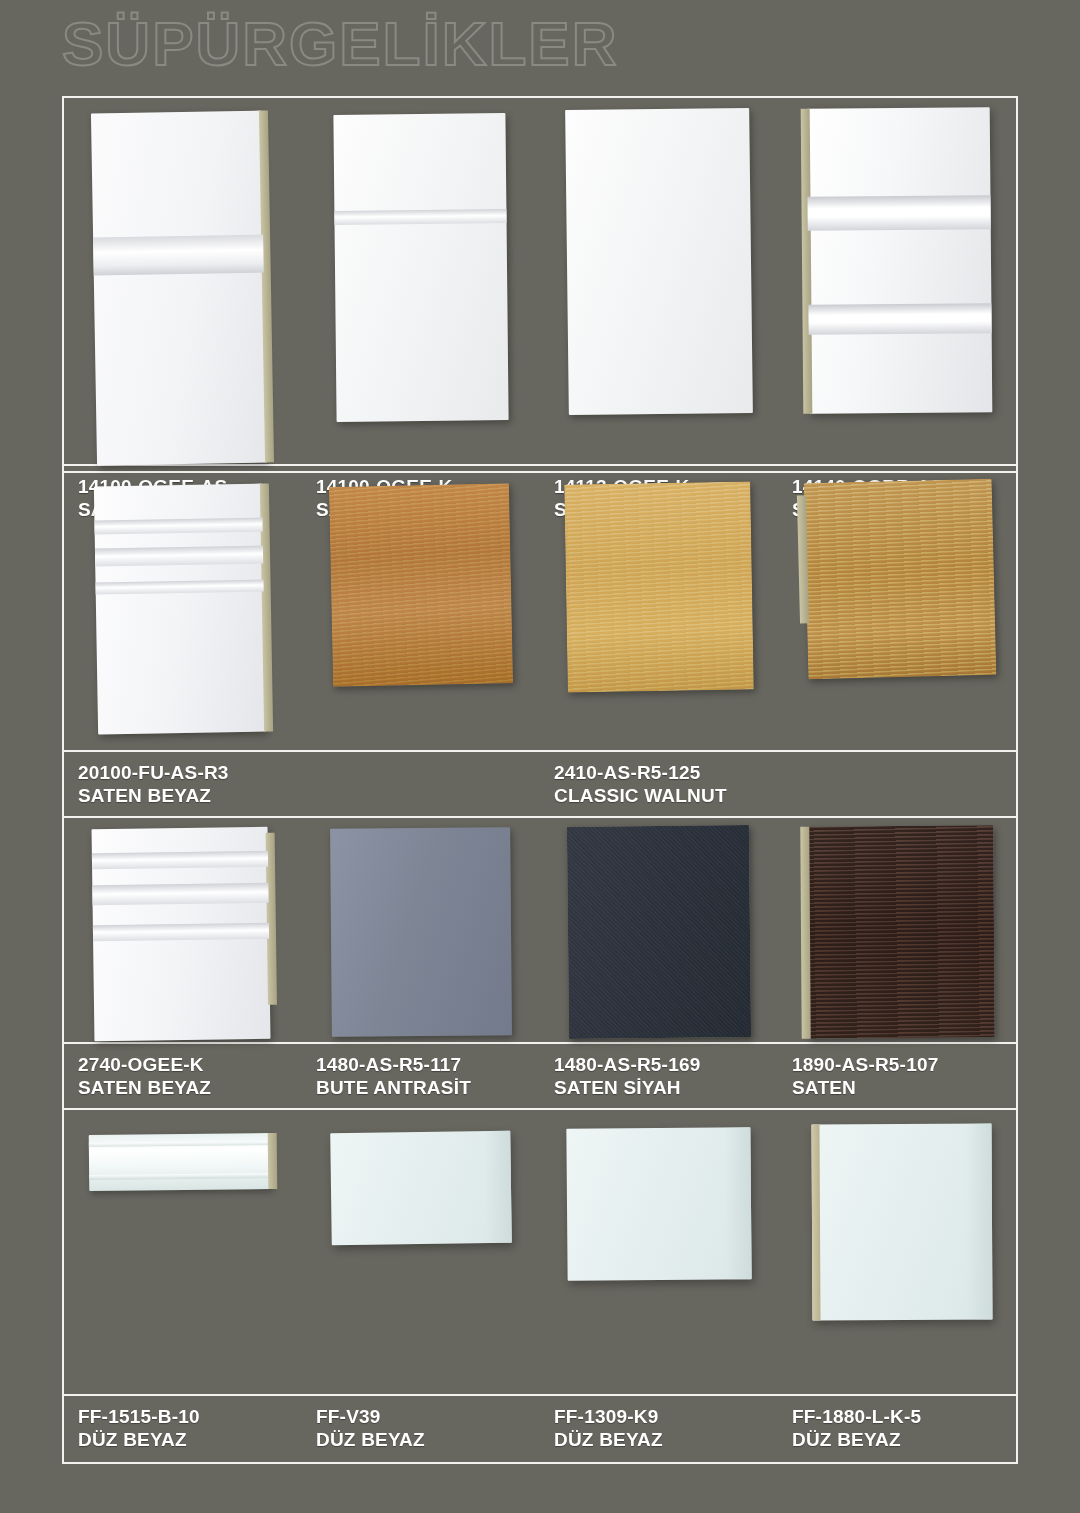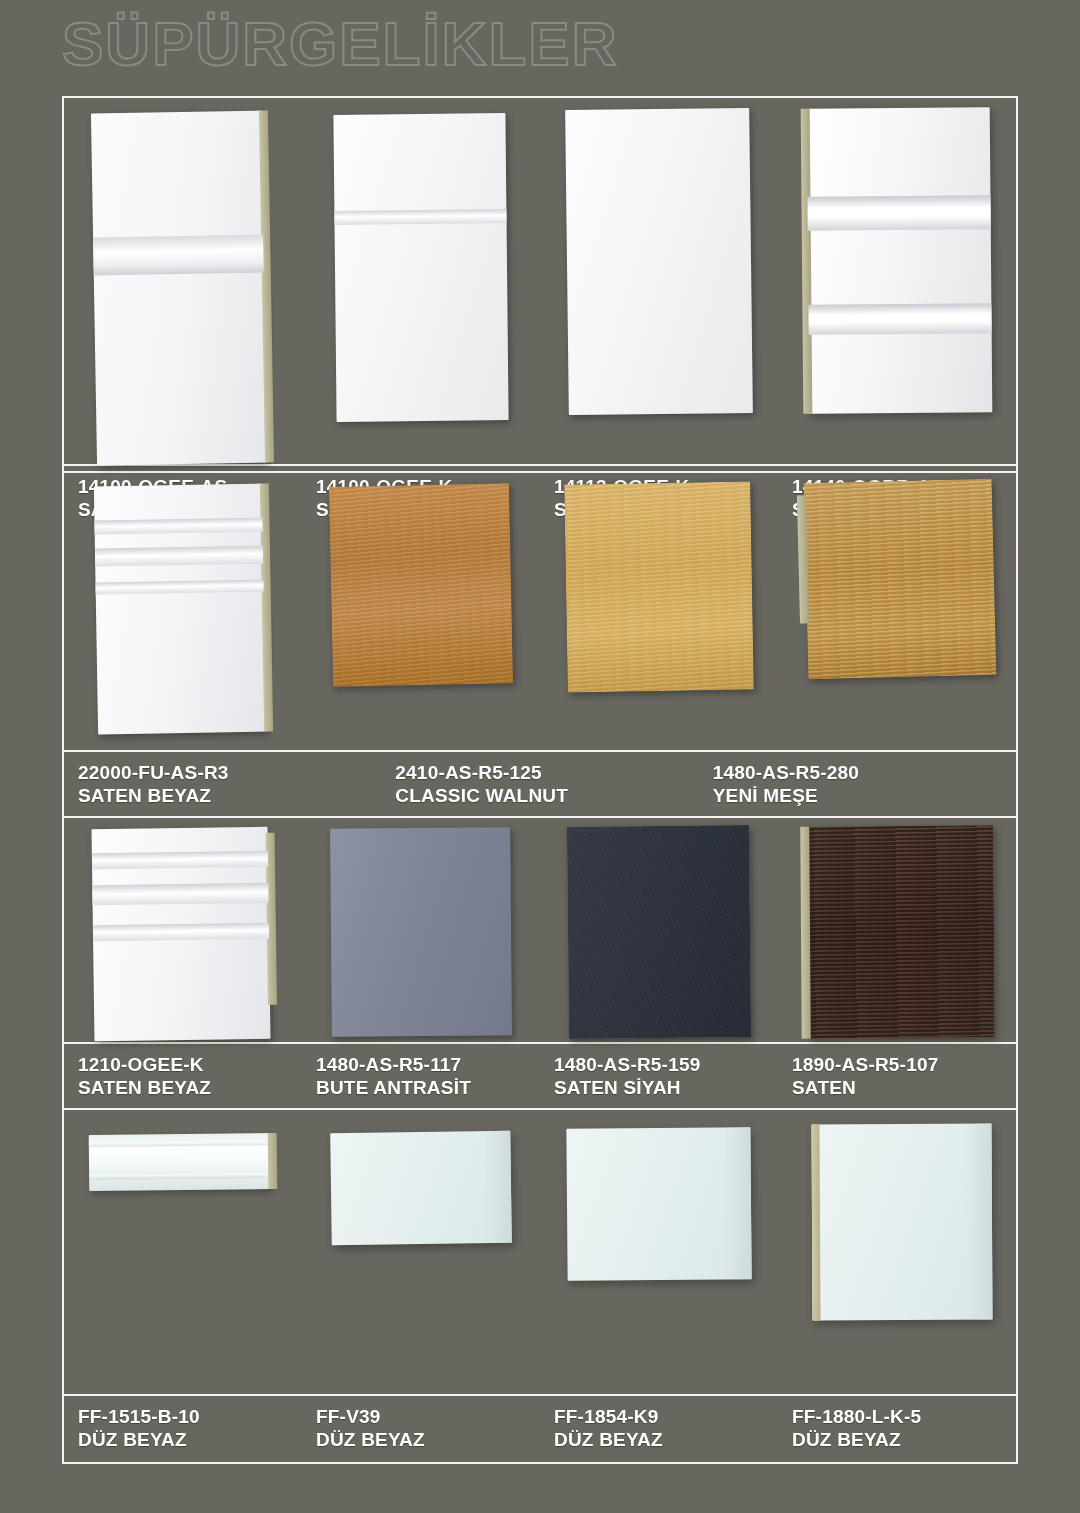--- a/index.html
+++ b/index.html
@@ -321,30 +321,26 @@
         <div class="sample-cell">
           <div class="swatch wood wood-mese" style="width:188px;height:196px;margin-top:8px;margin-left:6px;transform:rotate(-1.4deg);">
             <div class="edge-core" style="left:-7px;top:12px;bottom:56px;"></div>
           </div>
         </div>
 
       </div>
 
       <div class="labels-strip">
         <div class="label-cell">
-          <span class="label-code">22000-FU-AS-R3</span>
+          <span class="label-code">20100-FU-AS-R3</span>
           <span class="label-finish">SATEN BEYAZ</span>
         </div>
         <div class="label-cell">
           <span class="label-code">2410-AS-R5-125</span>
           <span class="label-finish">CLASSIC WALNUT</span>
-        </div>
-        <div class="label-cell">
-          <span class="label-code">1480-AS-R5-280</span>
-          <span class="label-finish">YENİ MEŞE</span>
         </div>
       </div>
     </div>
 
     <div class="product-row row-r3">
       <div class="samples-strip">
 
         <div class="sample-cell">
           <div class="swatch prof-step" style="width:176px;height:212px;margin-top:10px;margin-left:-4px;transform:rotate(-0.8deg);">
             <div class="edge-core" style="right:-7px;top:6px;bottom:34px;"></div>
@@ -365,29 +361,29 @@
         <div class="sample-cell">
           <div class="swatch wood wood-wenge" style="width:186px;height:212px;margin-top:8px;margin-left:8px;transform:rotate(-0.4deg);">
             <div class="edge-core" style="left:-7px;"></div>
           </div>
         </div>
 
       </div>
 
       <div class="labels-strip">
         <div class="label-cell">
-          <span class="label-code">1210-OGEE-K</span>
+          <span class="label-code">2740-OGEE-K</span>
           <span class="label-finish">SATEN BEYAZ</span>
         </div>
         <div class="label-cell">
           <span class="label-code">1480-AS-R5-117</span>
           <span class="label-finish">BUTE ANTRASİT</span>
         </div>
         <div class="label-cell">
-          <span class="label-code">1480-AS-R5-159</span>
+          <span class="label-code">1480-AS-R5-169</span>
           <span class="label-finish">SATEN SİYAH</span>
         </div>
         <div class="label-cell">
           <span class="label-code">1890-AS-R5-107</span>
           <span class="label-finish">SATEN</span>
         </div>
       </div>
     </div>
 
     <div class="product-row row-r4">
@@ -425,21 +421,21 @@
       <div class="labels-strip">
         <div class="label-cell">
           <span class="label-code">FF-1515-B-10</span>
           <span class="label-finish">DÜZ BEYAZ</span>
         </div>
         <div class="label-cell">
           <span class="label-code">FF-V39</span>
           <span class="label-finish">DÜZ BEYAZ</span>
         </div>
         <div class="label-cell">
-          <span class="label-code">FF-1854-K9</span>
+          <span class="label-code">FF-1309-K9</span>
           <span class="label-finish">DÜZ BEYAZ</span>
         </div>
         <div class="label-cell">
           <span class="label-code">FF-1880-L-K-5</span>
           <span class="label-finish">DÜZ BEYAZ</span>
         </div>
       </div>
     </div>
 
   </div>

